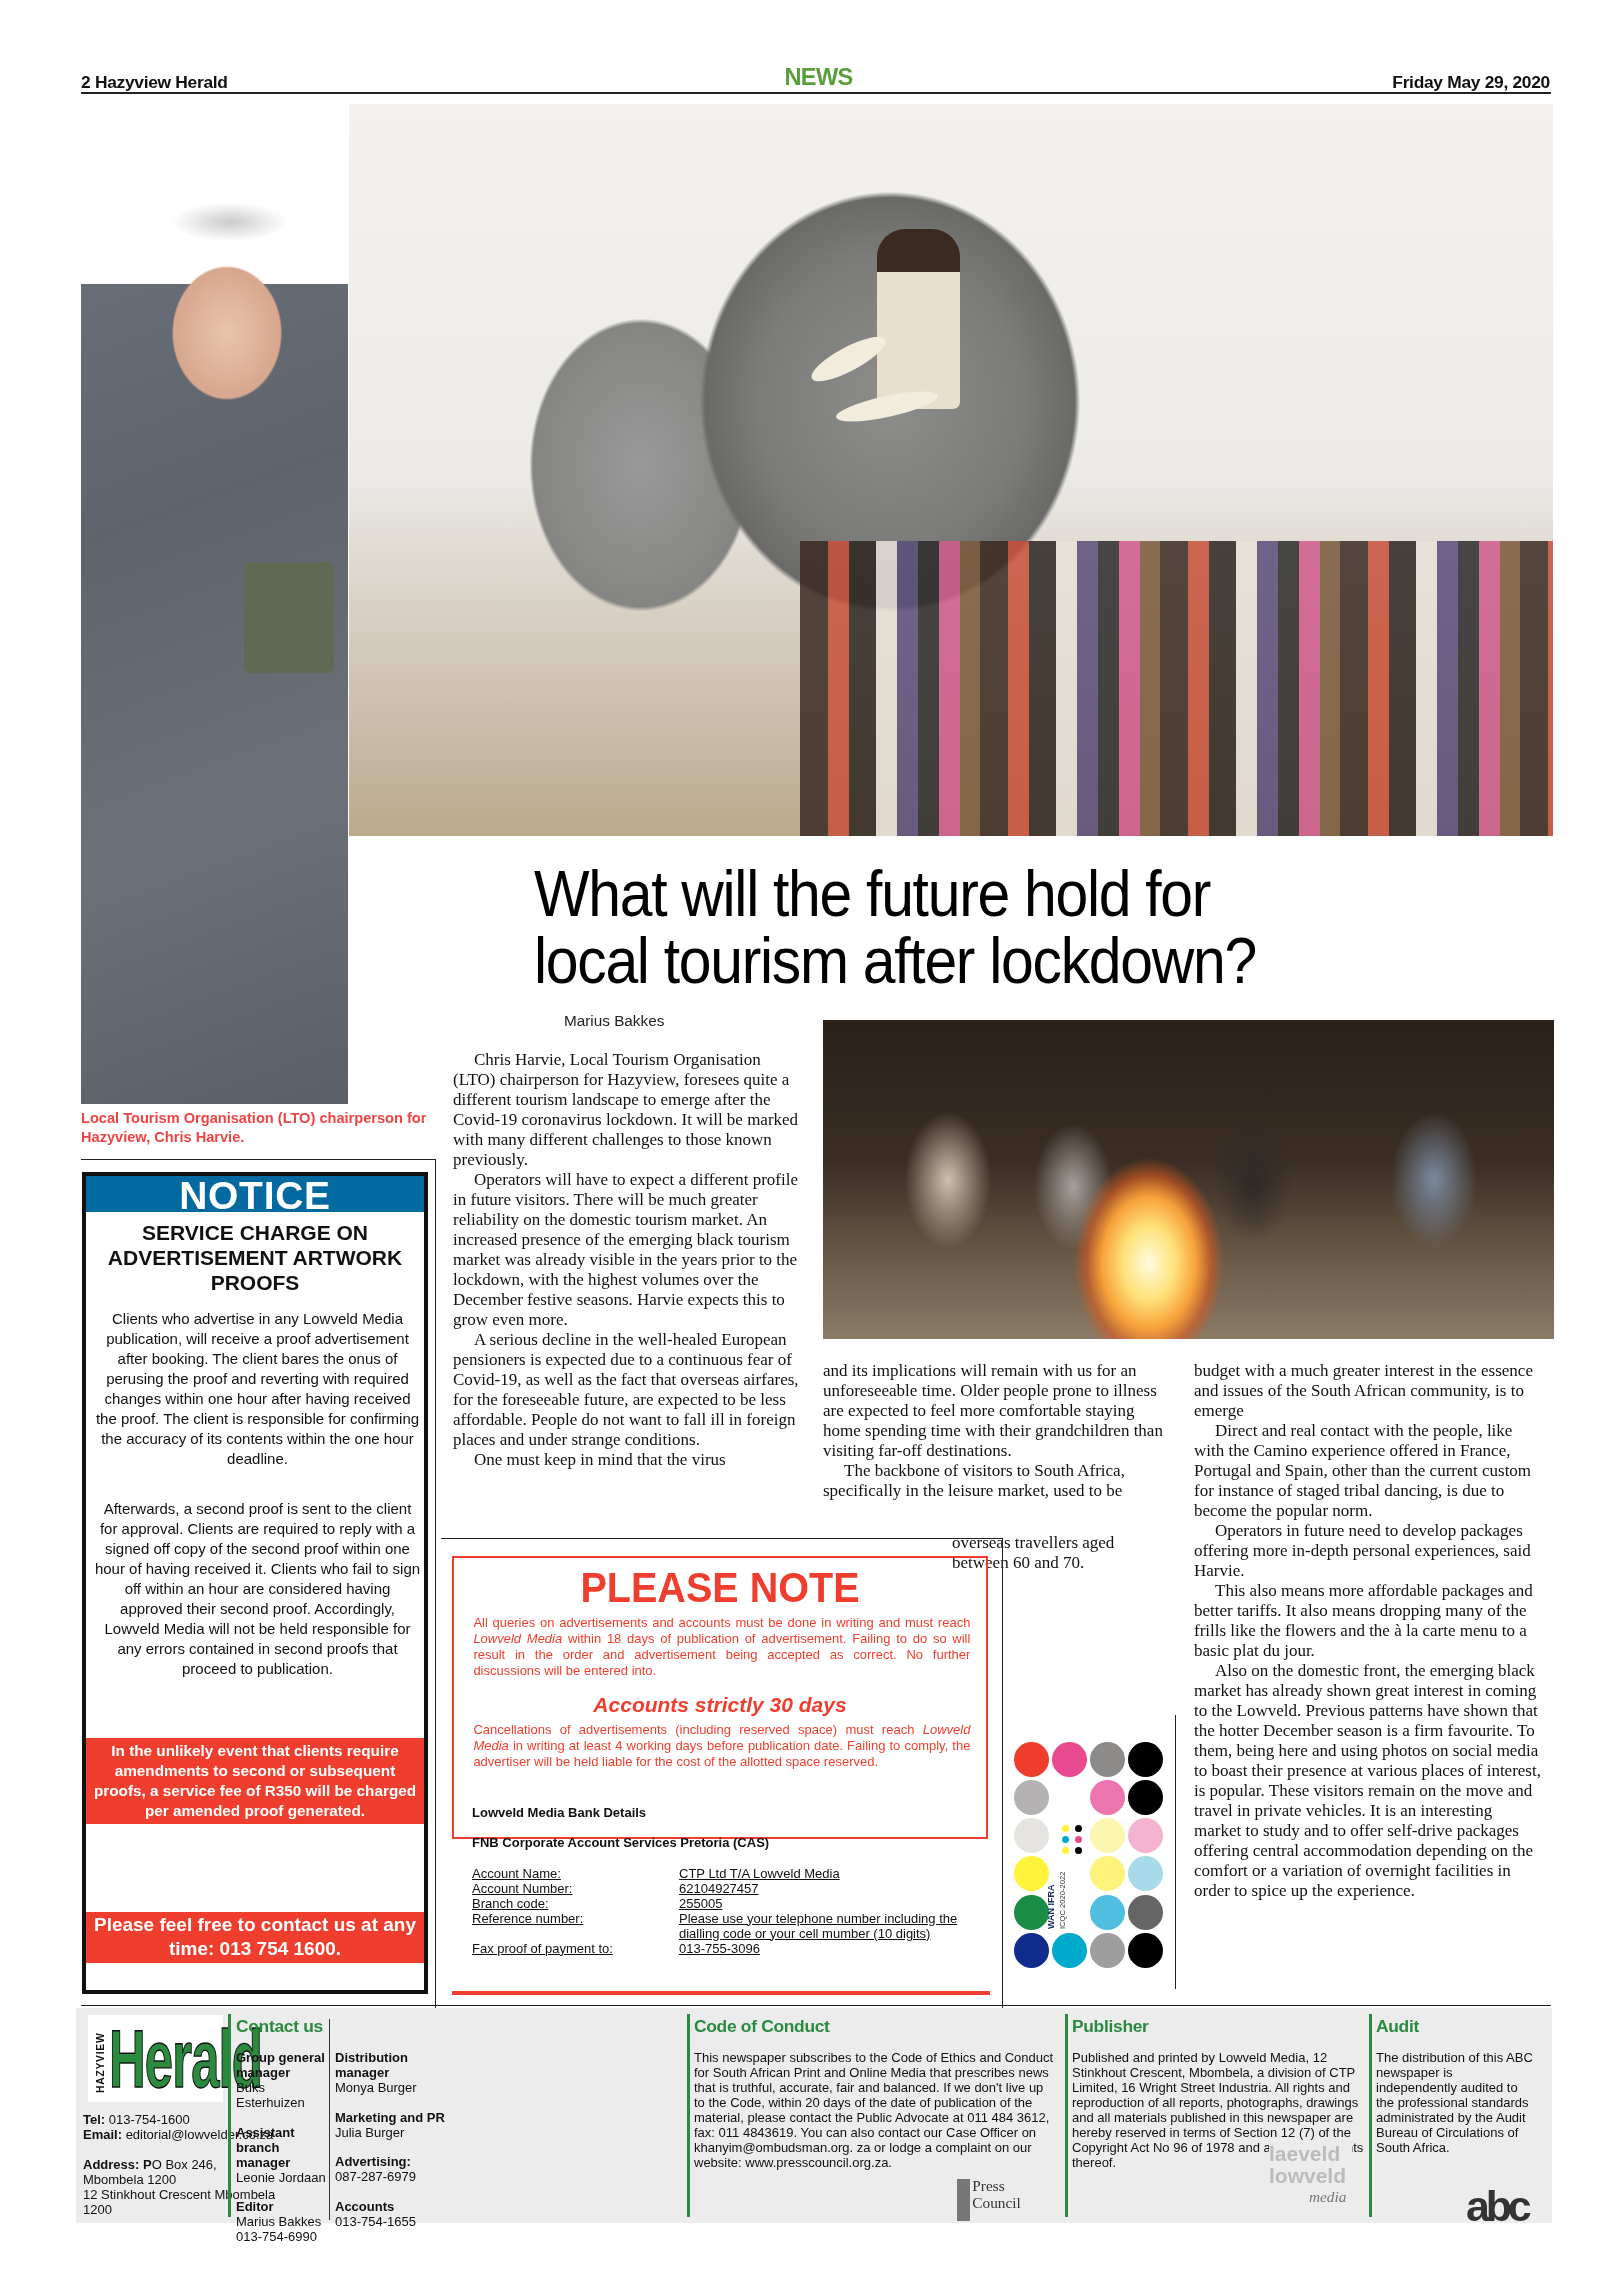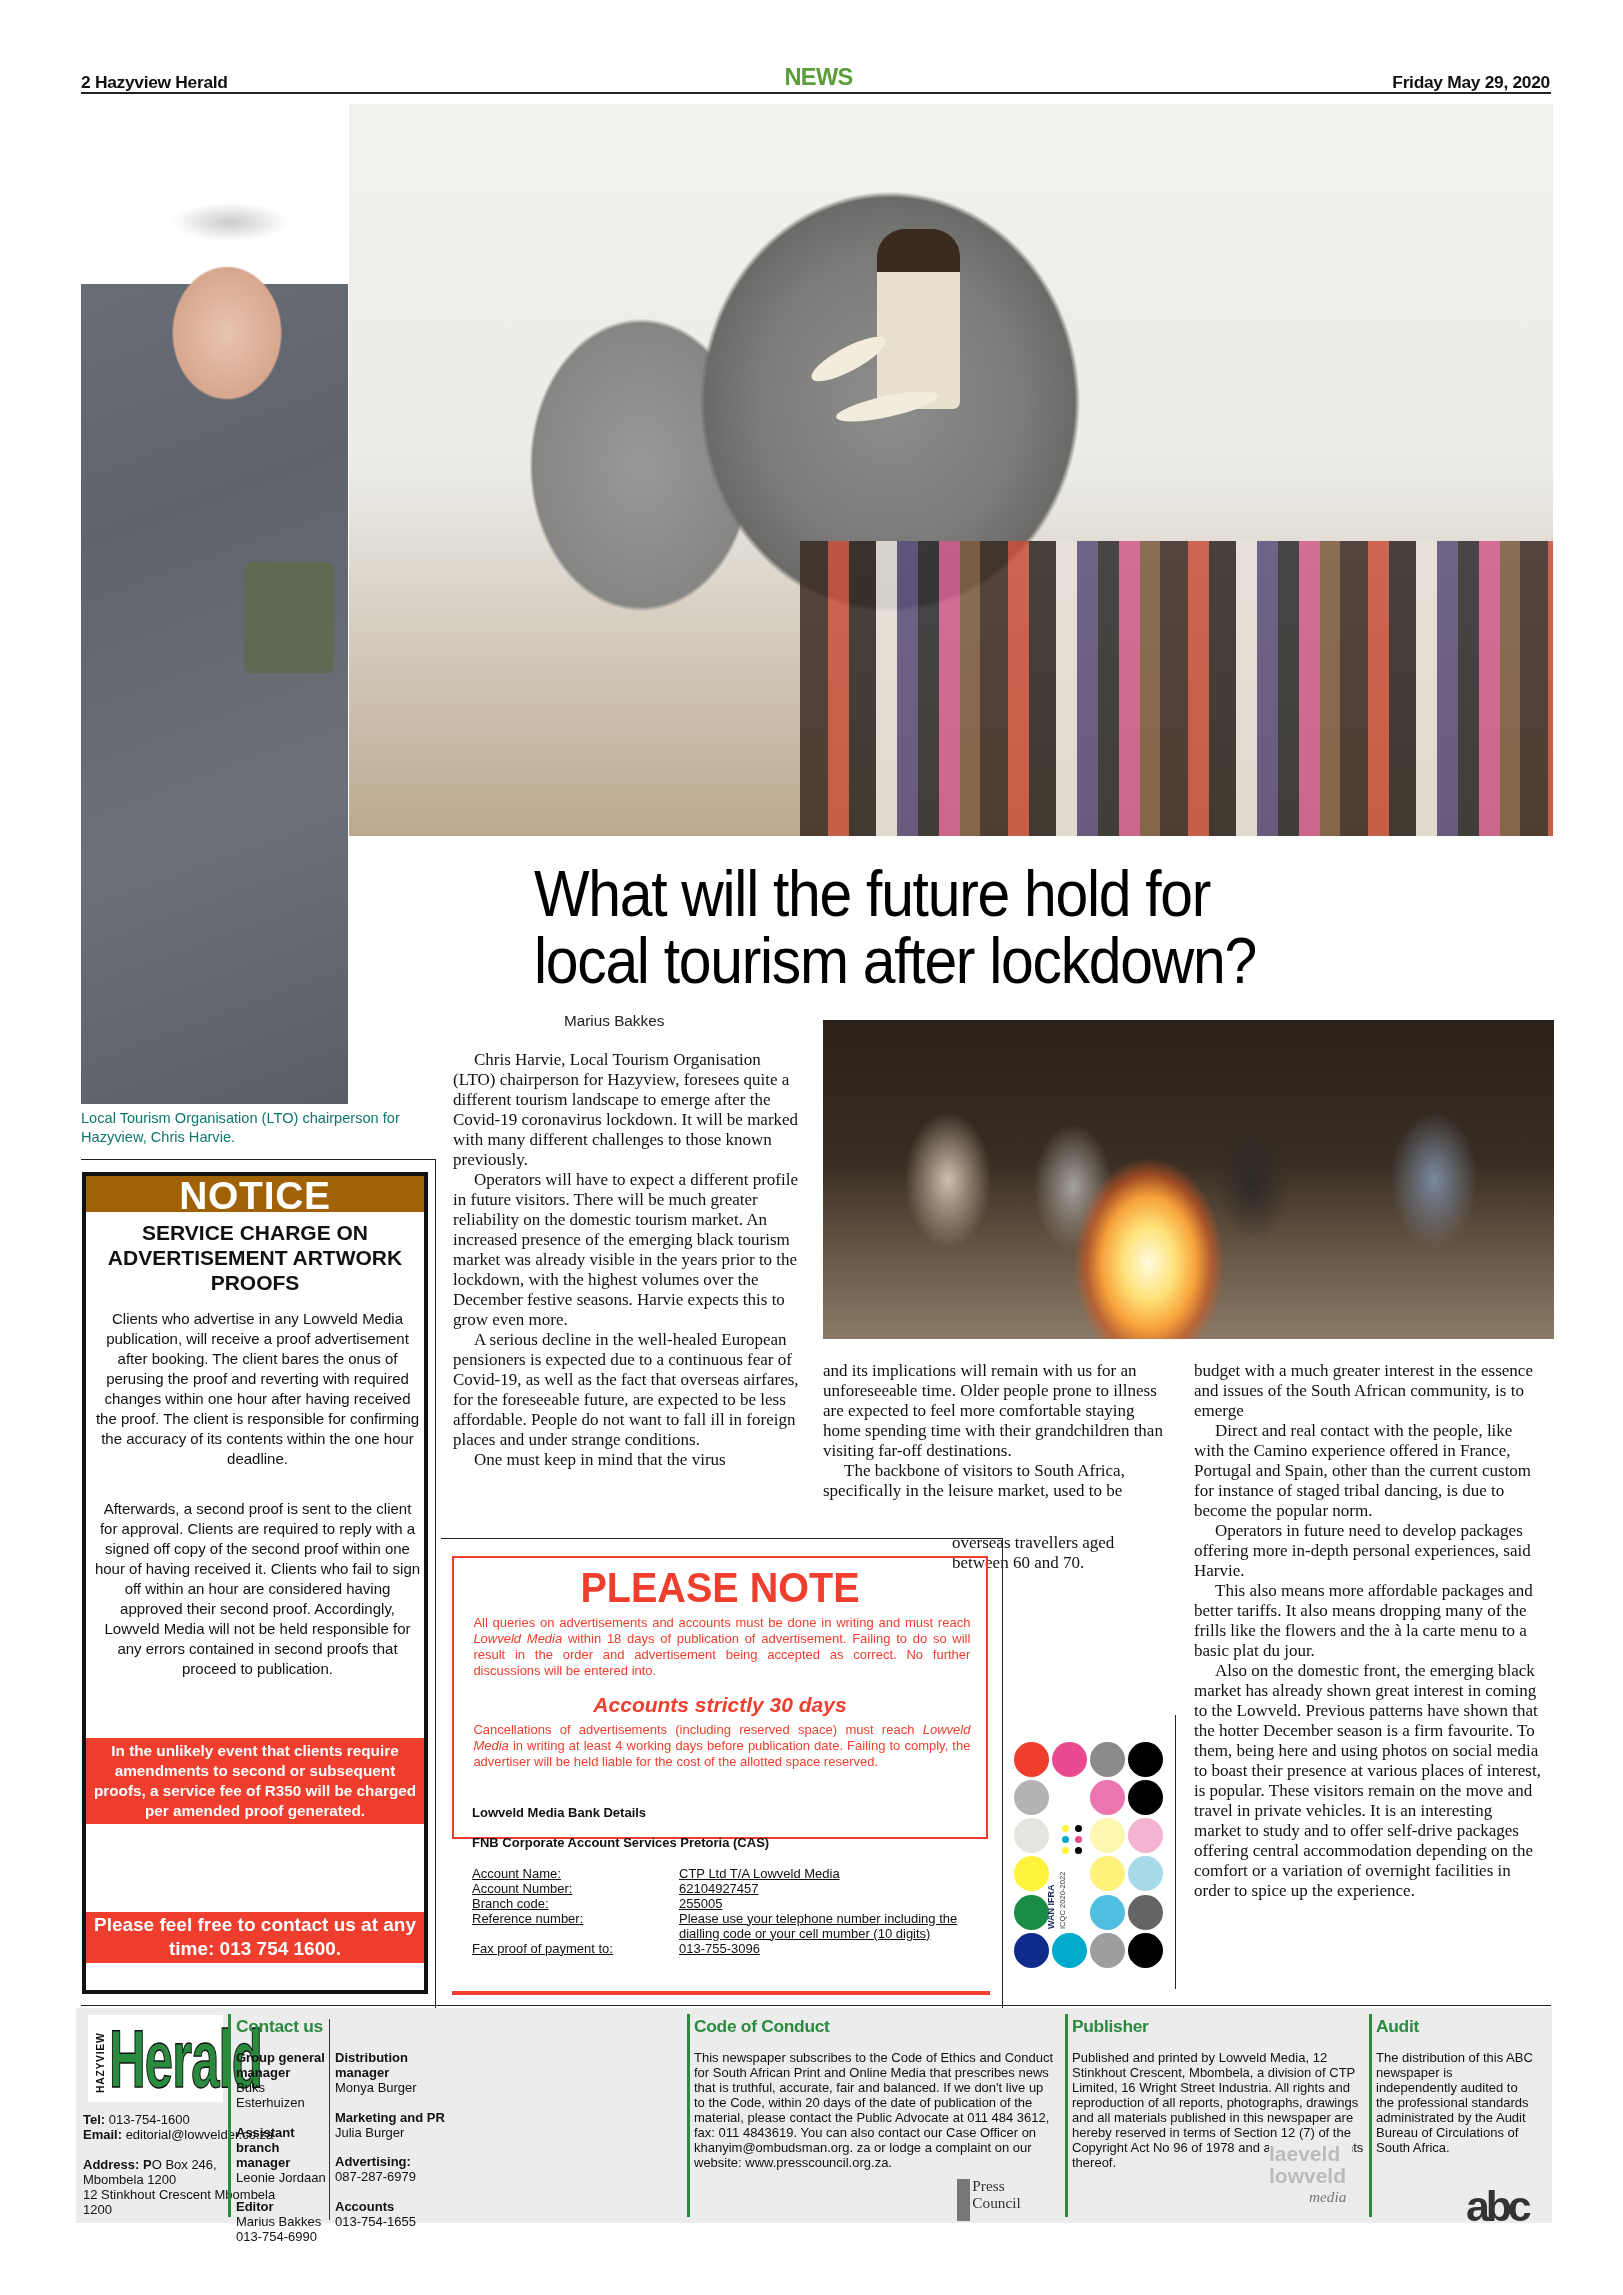--- a/index.html
+++ b/index.html
@@ -25,21 +25,21 @@
   .photo-elephant { left: 349px; top: 104px; width: 1204px; height: 732px; background:
       radial-gradient(ellipse 264px 292px at 541px 298px, #8d8d8b 0%, #7b7b79 50%, #6a6a68 70%, transparent 72%),
       radial-gradient(ellipse 180px 236px at 292px 361px, #999 0%, #858583 60%, transparent 62%),
       linear-gradient(180deg, #f3f1ee 0%, #ecebe8 50%, #d7cfc2 70%, #bca98e 100%); }
   .elephant-tusk { border-radius: 50%; background: #f2ecdc; }
   .crowd { left: 451px; top: 437px; width: 753px; height: 295px; background:
       repeating-linear-gradient(90deg, #3a2a22 0 28px, #c8503a 28px 49px, #2d2520 49px 76px, #e8e2da 76px 97px, #5a4d7a 97px 118px, #2b2b2b 118px 139px, #d05a8c 139px 160px, #7a5a3c 160px 180px);
       opacity: 0.85; }
   .rider { left: 528px; top: 125px; width: 83px; height: 180px; background: linear-gradient(180deg, #3a2a20 0 24%, #e8dfcd 24% 100%); border-radius: 28px 28px 7px 7px; }
 
-  .caption-portrait { left: 81px; top: 1109px; width: 347px; font-size: 14.6px; line-height: 19px; color: #0f766e; }
+  .caption-portrait { left: 81px; top: 1109px; width: 347px; font-size: 14.6px; line-height: 19px; color: #ef4444; font-weight: bold; }
 
   
   .headline { left: 534px; top: 861px; width: 1013px; font-family: "Liberation Sans", sans-serif; font-size: 64px; line-height: 67px; letter-spacing: -1.4px; color: #000; transform: scaleX(0.92); transform-origin: left top; }
   .byline { left: 564px; top: 1012px; font-size: 15.3px; color: #222; }
 
   
   .photo-fire { left: 823px; top: 1020px; width: 731px; height: 319px; background:
       radial-gradient(ellipse 104px 146px at 326px 243px, #fffbe0 0%, #ffe27a 25%, #f7a23a 45%, rgba(220,90,30,0.6) 60%, transparent 72%),
       radial-gradient(ellipse 62px 97px at 125px 160px, #cfc0ad 0%, transparent 70%),
       radial-gradient(ellipse 56px 90px at 250px 167px, #a6a19c 0%, transparent 70%),
@@ -52,21 +52,21 @@
   .body-col p { text-indent: 21px; }
   .body-col p.noindent { text-indent: 0; }
   .col1 { left: 453px; top: 1050px; width: 347px; }
   .col2 { left: 823px; top: 1361px; width: 347px; }
   .col2b { left: 952px; top: 1533px; width: 167px; }
   .col3 { left: 1194px; top: 1361px; width: 347px; }
 
   
   .notice-outer { left: 81px; top: 1159px; width: 355px; height: 852px; border-top: 1.4px solid #222; border-right: 1.4px solid #222; }
   .notice { left: 82px; top: 1172px; width: 346px; height: 822px; border: 4.2px solid #111; background: #fff; }
-  .notice-title { position: absolute; left: 0; top: 0; width: 100%; height: 36px; background: #a16207; color: #fff; font-weight: bold; font-size: 39px; line-height: 39px; text-align: center; letter-spacing: 0.7px; }
+  .notice-title { position: absolute; left: 0; top: 0; width: 100%; height: 36px; background: #0369a1; color: #fff; font-weight: bold; font-size: 39px; line-height: 39px; text-align: center; letter-spacing: 0.7px; }
   .notice-sub { position: absolute; left: 0; top: 44px; width: 100%; text-align: center; font-weight: bold; font-size: 21px; line-height: 25px; }
   .notice-p { position: absolute; left: 7px; width: 329px; text-align: center; font-size: 15px; line-height: 20px; }
   .notice-red { position: absolute; left: 0; width: 100%; background: #ef3e2d; color: #fff; font-weight: bold; text-align: center; }
   .notice-bold { position: absolute; left: 4.2px; width: 333px; text-align: center; font-weight: bold; font-size: 15.3px; line-height: 21px; }
 
   
   .pn-outer { left: 441px; top: 1538px; width: 562px; height: 486px; border-top: 1.4px solid #222; border-right: 1.4px solid #222; }
   .pn { left: 452px; top: 1556px; width: 536px; height: 283px; border: 2.8px solid #ef3e2d; }
   .pn-title { position: absolute; left: 0; top: 5.6px; width: 100%; text-align: center; color: #ef3e2d; font-weight: bold; font-size: 43px; line-height: 46px; transform: scaleX(0.92); }
   .pn-p { position: absolute; left: 19.4px; width: 497px; color: #ef3e2d; font-size: 13px; line-height: 16px; text-align: justify; }

